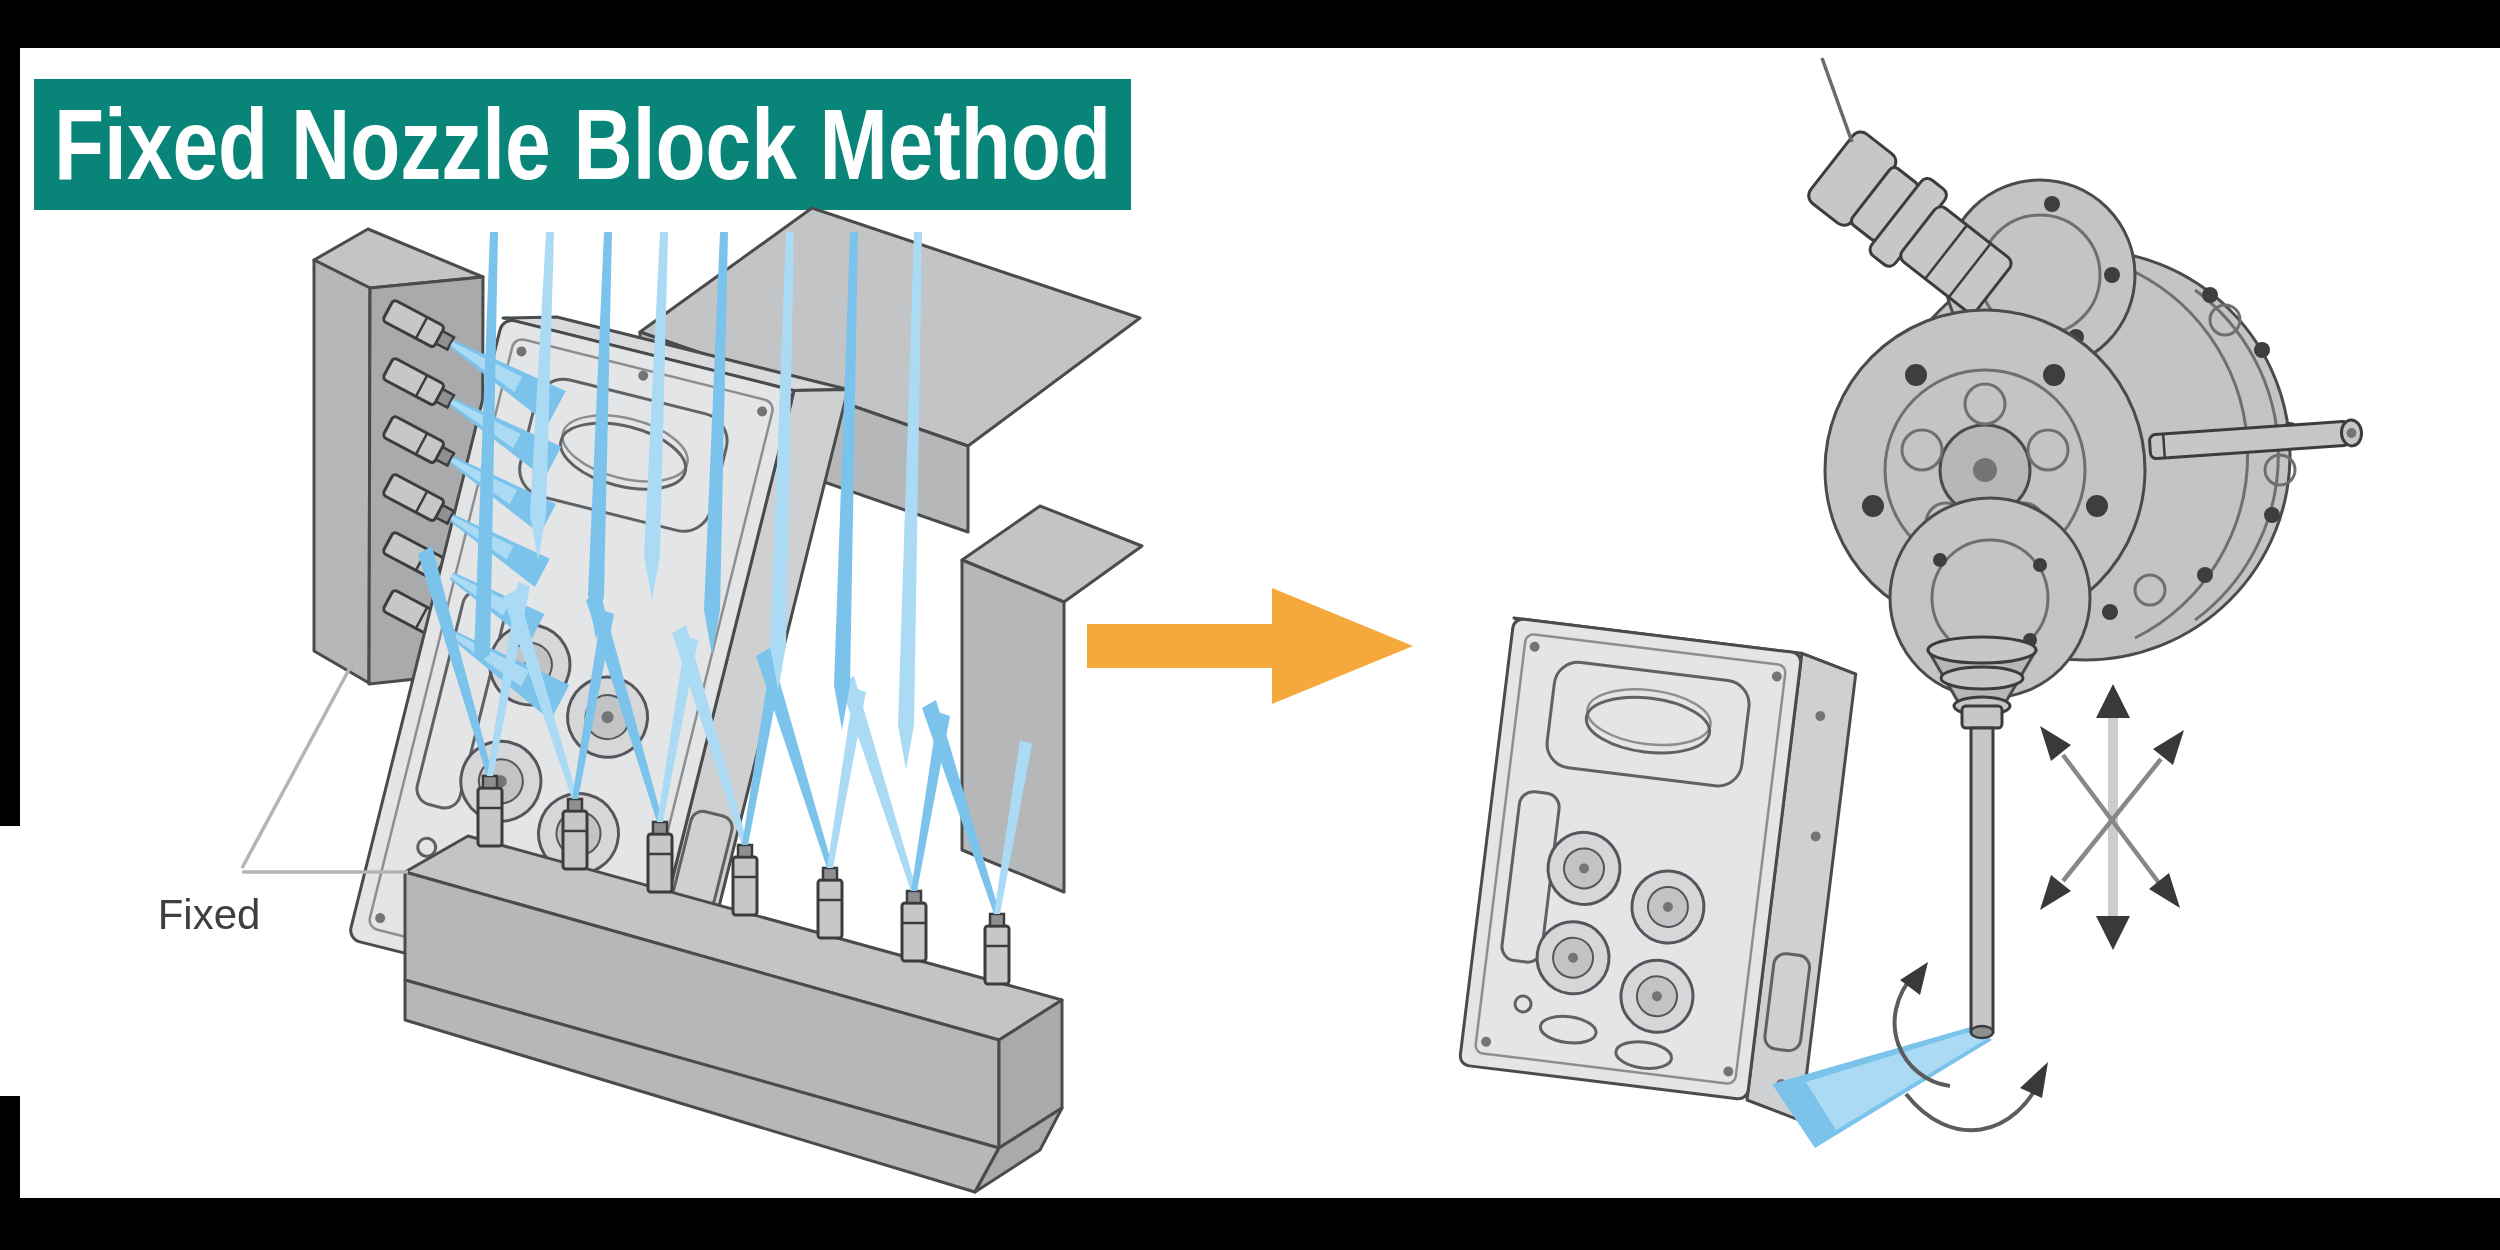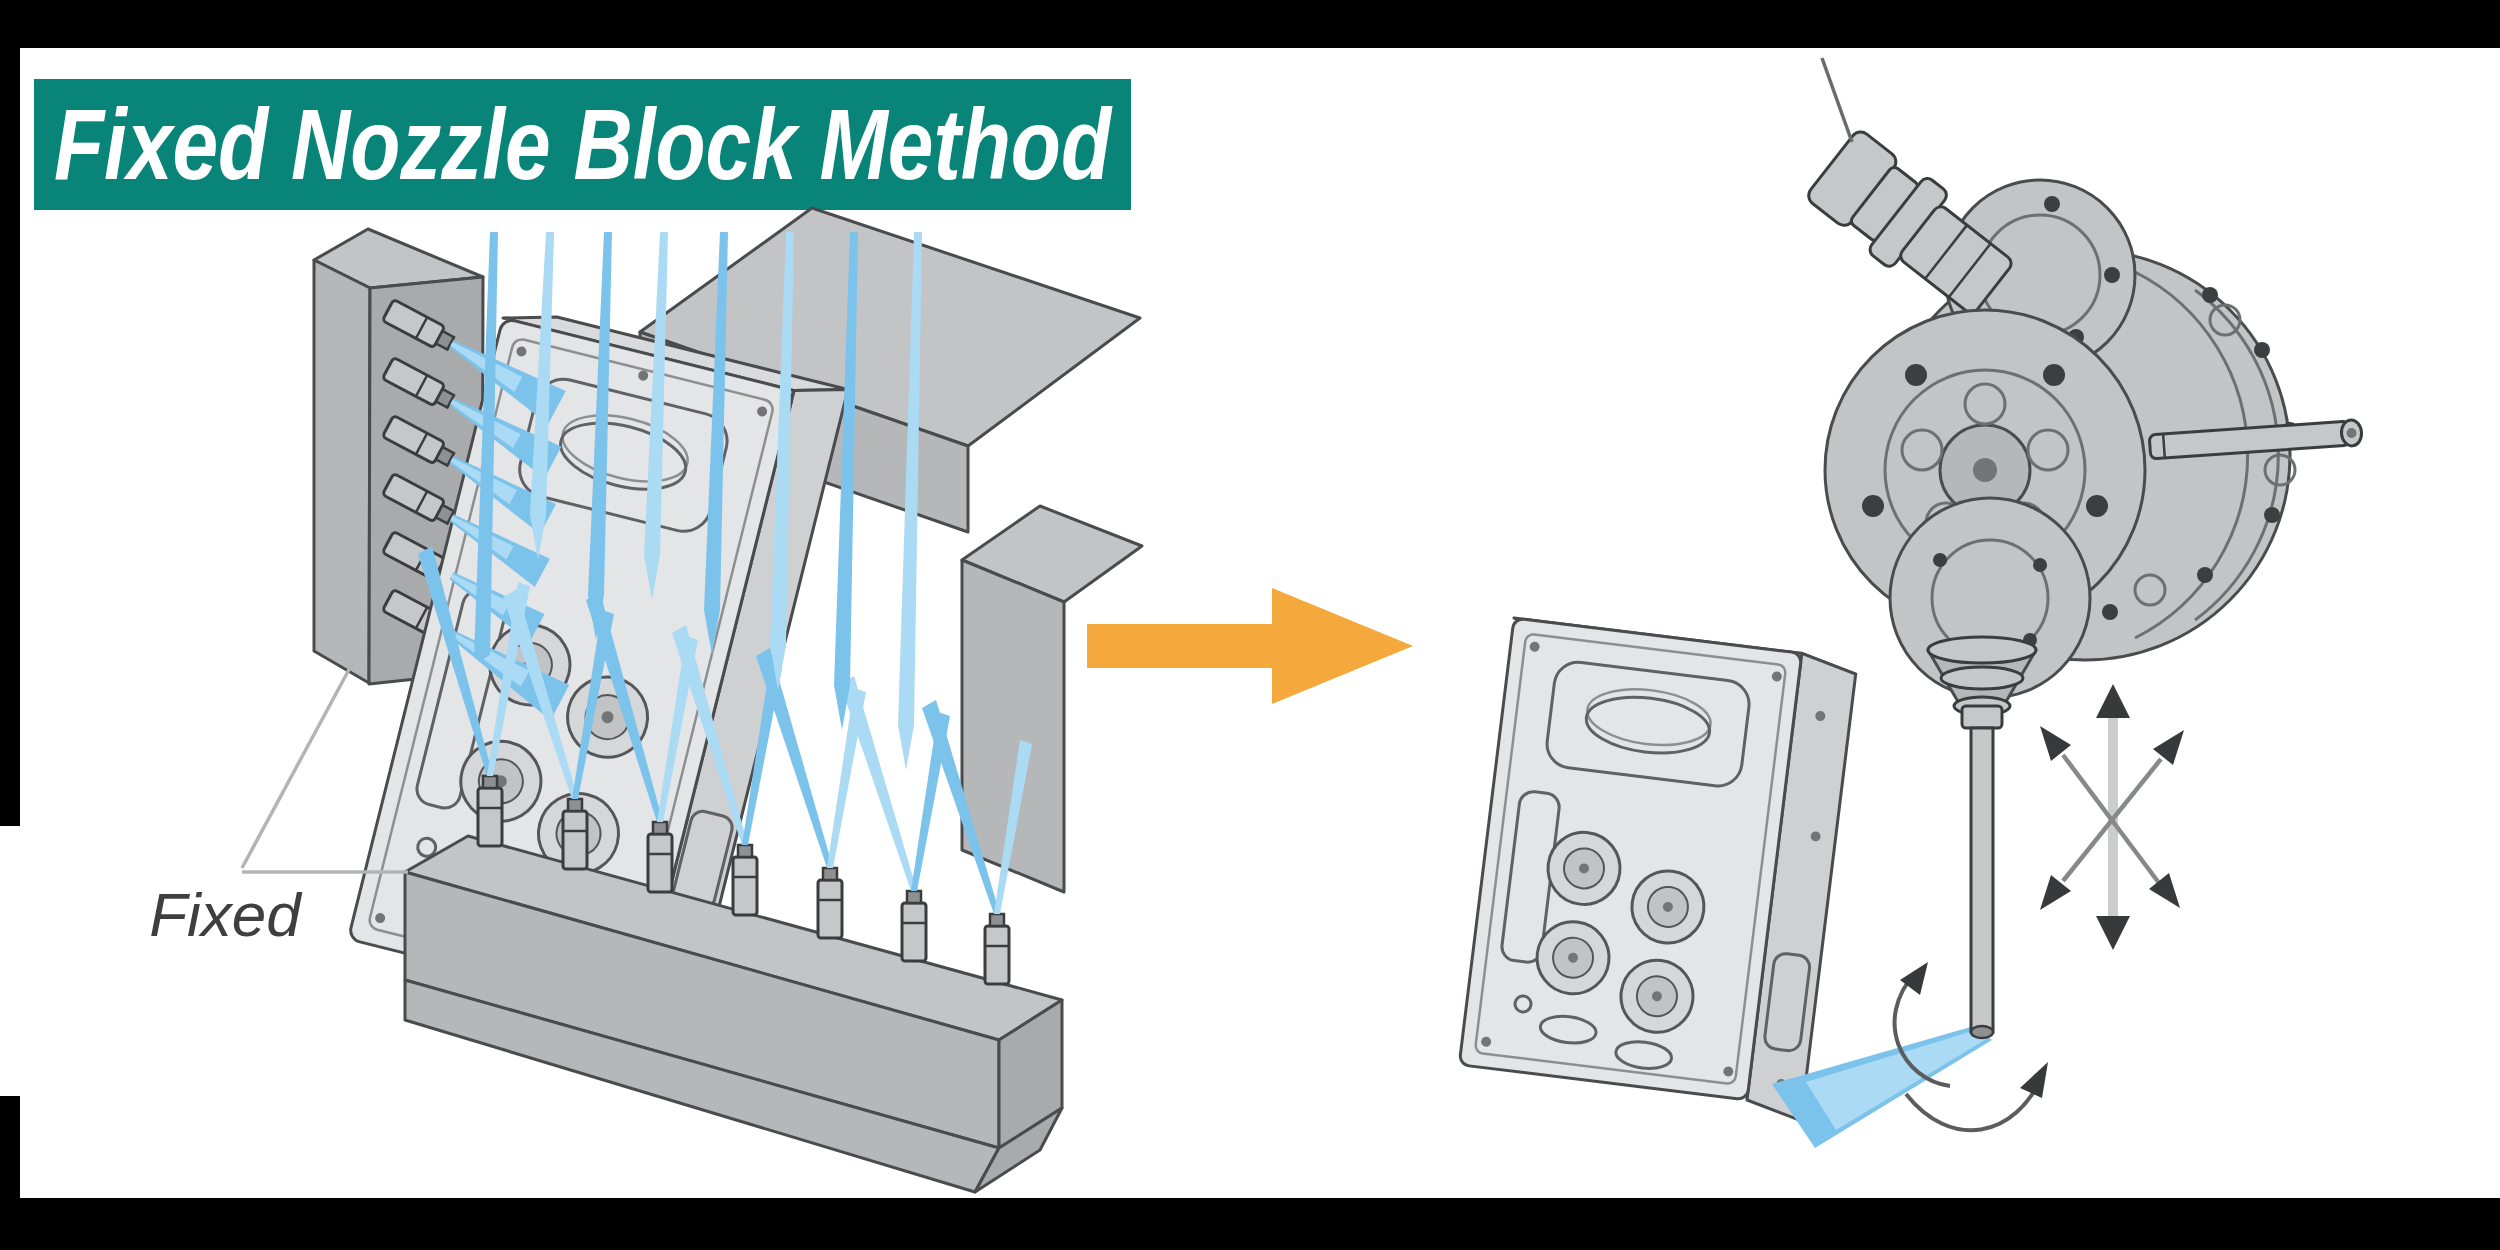--- a/index.html
+++ b/index.html
@@ -1,31 +1,31 @@
 <!DOCTYPE html>
 <html><head>
 <meta charset="utf-8">
 <style>
   html,body{margin:0;padding:0;background:#fff;}
   #stage{position:relative;width:2500px;height:1250px;background:#ffffff;overflow:hidden;
-         font-family:"Liberation Sans",sans-serif;font-style:italic;}
+         font-family:"Liberation Sans",sans-serif;}
   .bar{position:absolute;background:#000;}
   #bar-top{left:0;top:0;width:2500px;height:48px;}
   #bar-bottom{left:0;top:1198px;width:2500px;height:52px;}
   #bar-left-upper{left:0;top:0;width:20px;height:826px;}
   #bar-left-lower{left:0;top:1096px;width:20px;height:102px;}
   .banner{position:absolute;top:79px;height:131px;background:#088578;display:flex;
           align-items:center;justify-content:center;}
   #banner-left{left:34px;width:1097px;}
   #banner-right{left:1395px;width:1073px;}
   .banner-text{color:#ffffff;font-size:100px;font-weight:bold;white-space:nowrap;
                transform:scaleX(.82);letter-spacing:0px;}
   #art{position:absolute;left:0;top:0;width:2500px;height:1250px;}
-  #caption{position:absolute;left:30px;top:880px;width:390px;text-align:center;
-           color:#3f3f40;font-size:62px;line-height:69px;}
+  #caption{position:absolute;left:14px;top:880px;width:390px;text-align:center;
+           color:#3f3f40;font-size:42px;line-height:69px;}
   
   .outl{stroke:#4a4b4d;stroke-width:3;stroke-linejoin:round;}
   .g1{fill:#c3c4c6}.g2{fill:#b6b7b9}.g3{fill:#a9aaac}
   .wp{fill:#e4e5e7}.wps{fill:#cfd0d2}.wpt{fill:#d9dadc}
   .det{fill:none;stroke:#606163;stroke-width:3;}
   .det2{fill:none;stroke:#8d8e90;stroke-width:2.5;}
   .boss1{fill:#d6d7d9;stroke:#55565a;stroke-width:3;}
   .boss2{fill:#c2c3c5;stroke:#55565a;stroke-width:2;}
   .dot{fill:#737476;}
   .jetd{fill:#7cc3ec;}.jetl{fill:#abdaf4;}

